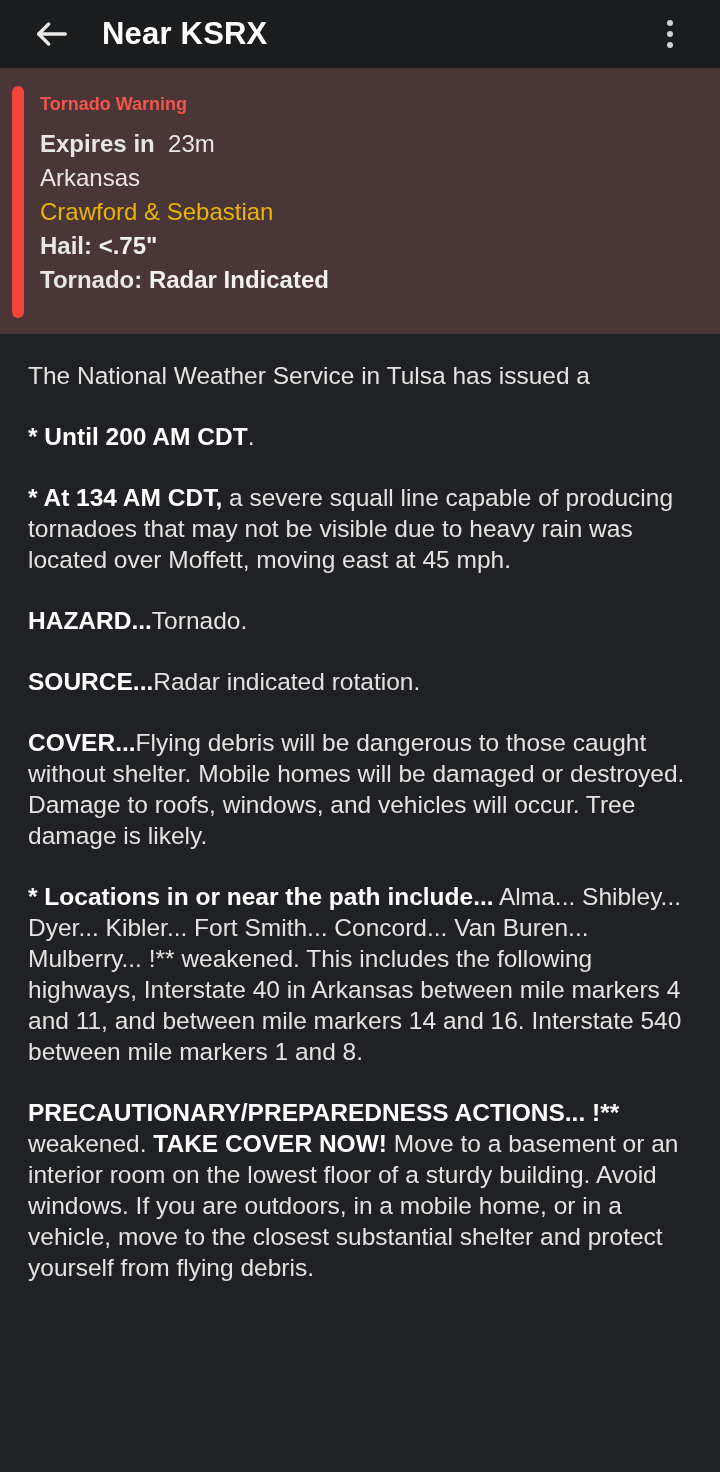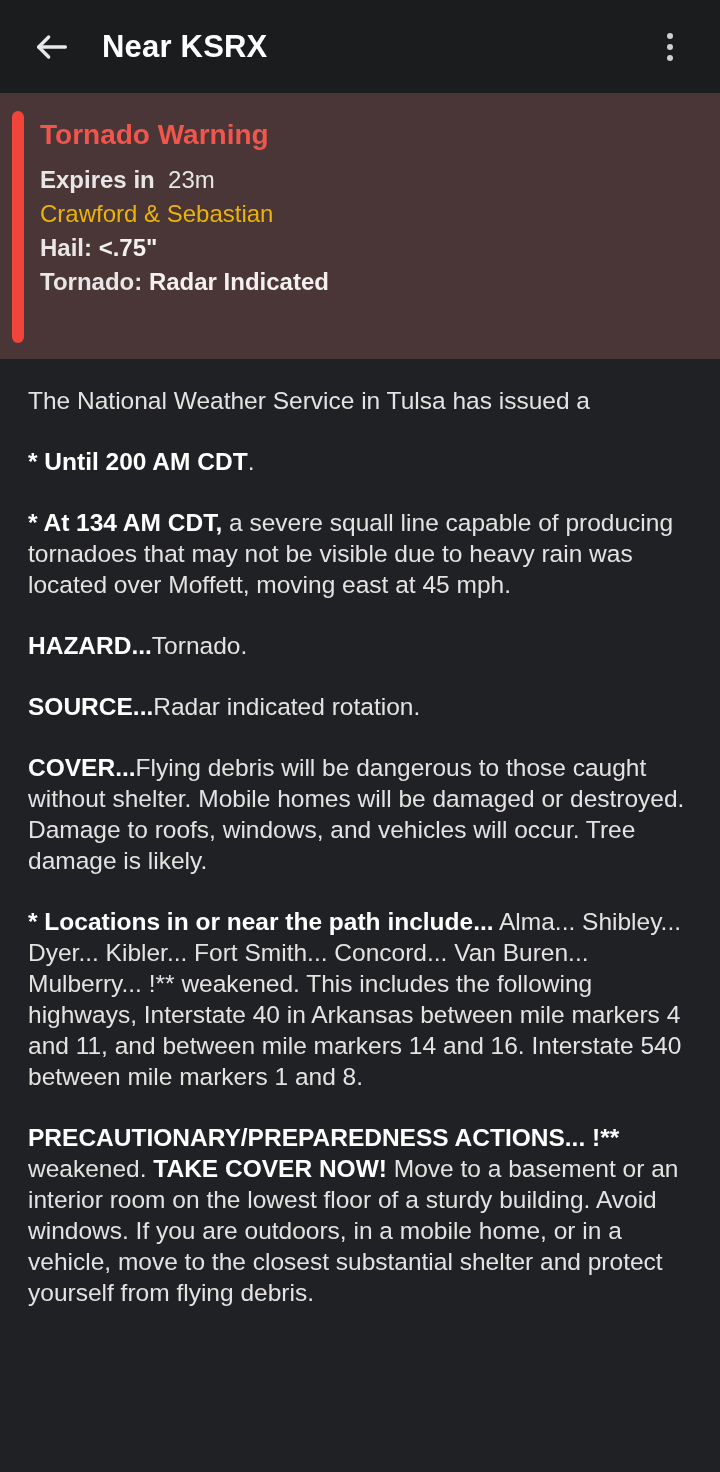--- a/index.html
+++ b/index.html
@@ -7,21 +7,21 @@
     width: 720px;
     height: 1472px;
     background: #202124;
     font-family: "Liberation Sans", sans-serif;
     overflow: hidden;
   }
   body { position: relative; }
 
   
   .appbar {
-    height: 93px;
+    height: 68px;
     background: #1b1c1e;
     display: flex;
     align-items: center;
     padding: 0 24px;
   }
   .back-btn {
     width: 56px;
     height: 56px;
     display: flex;
     align-items: center;
@@ -66,21 +66,21 @@
     position: absolute;
     left: 12px;
     top: 18px;
     bottom: 16px;
     width: 12px;
     border-radius: 6px;
     background: #f1443b;
   }
   .alert-title {
     color: #f2554b;
-    font-size: 28px;
+    font-size: 18px;
     font-weight: bold;
     margin-bottom: 12px;
   }
   .alert-line {
     color: #e9e6e6;
     font-size: 24px;
     line-height: 34px;
   }
   .alert-line.muted { color: #eab308; }
   .alert-line b { font-weight: bold; color: #f3f0f0; }
@@ -125,20 +125,21 @@
 <div class="alert-card">
   <div class="alert-bar"></div>
 
   <div class="alert-title">Tornado Warning</div>
 
   <div class="alert-line">
     <span class="lbl">Expires in</span>
     &nbsp;<span>23m</span>
   </div>
 
+  <div class="alert-line">Arkansas</div>
 
   <div class="alert-line muted">Crawford &amp; Sebastian</div>
 
   <div class="alert-line">
     <span class="lbl">Hail:</span>
     <b>&lt;.75"</b>
   </div>
 
   <div class="alert-line">
     <span class="lbl">Tornado:</span>

